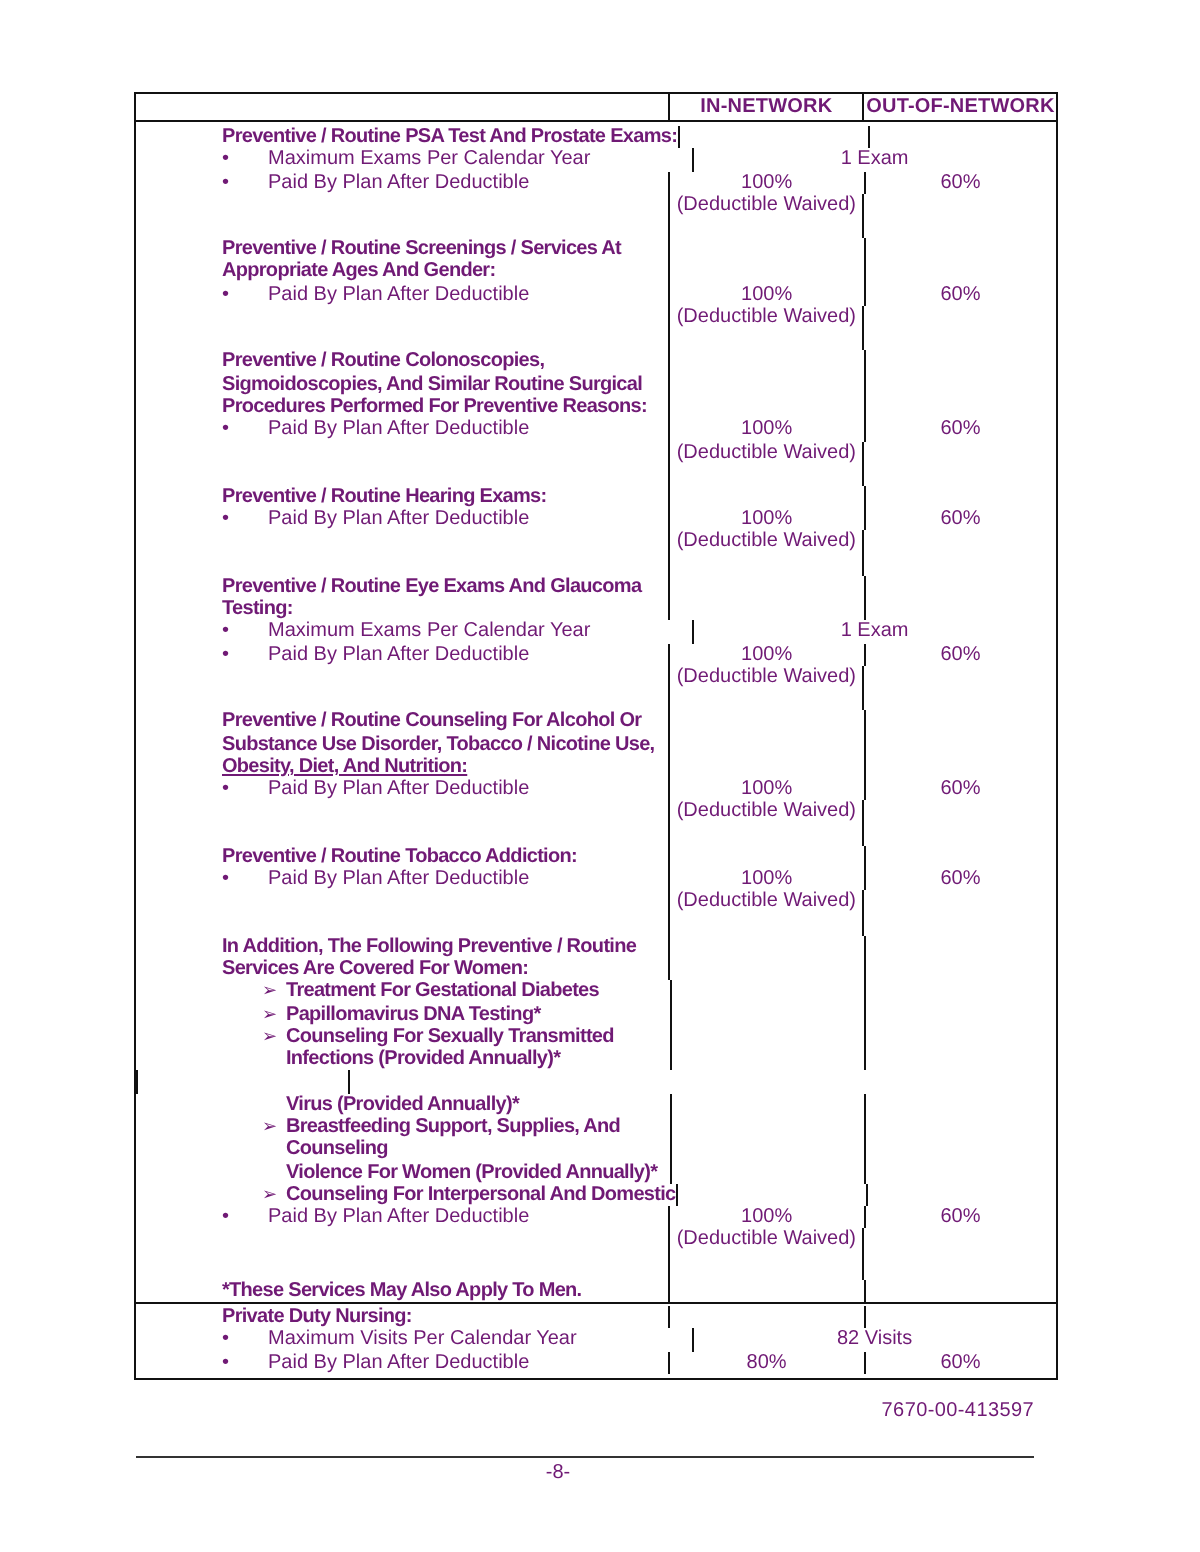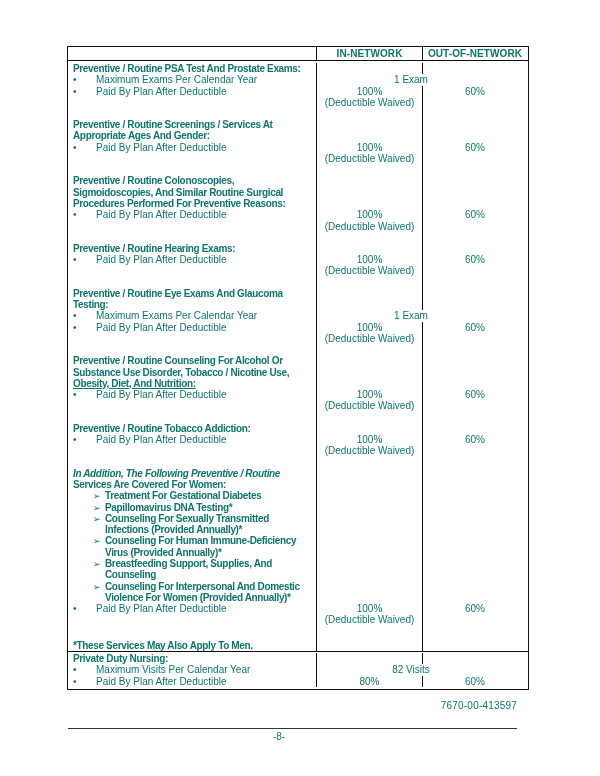--- a/index.html
+++ b/index.html
@@ -1,26 +1,26 @@
 <!DOCTYPE html>
 <html><head>
 <meta charset="utf-8">
 <style>
   html,body{margin:0;padding:0;background:#e8e8e8;}
   .page{
     position:relative;width:600px;height:776px;background:#ffffff;
-    font-family:"Liberation Sans",sans-serif;color:#0f766e;overflow:hidden;
+    font-family:"Liberation Sans",sans-serif;color:#701a75;overflow:hidden;
   }
   .doc-table{
     position:absolute;left:67px;top:46px;width:462px;
     border:1.5px solid #111;box-sizing:border-box;background:#fff;
   }
   .thead{display:flex;height:13px;line-height:13px;border-bottom:1.5px solid #111;}
   .hc{font-weight:bold;font-size:10px;letter-spacing:0.1px;}
-  .c1{width:248px;box-sizing:border-box;white-space:nowrap;overflow:visible;}
+  .c1{width:248px;box-sizing:border-box;white-space:nowrap;overflow:visible;margin-left:38px;}
   .c2{width:106px;box-sizing:border-box;border-left:1.5px solid #111;text-align:center;white-space:nowrap;}
   .c3{width:105px;box-sizing:border-box;border-left:1.5px solid #111;text-align:center;white-space:nowrap;}
   .c23{width:189px;box-sizing:border-box;border-left:1.5px solid #111;text-align:center;white-space:nowrap;}
   .tb{padding-top:2px;}
   .row{display:flex;font-size:10px;line-height:11.3px;}
   .b{font-weight:bold;letter-spacing:-0.35px;}
   .t{padding-left:5px;}
   .li{padding-left:5px;}
   .ar{padding-left:25px;}
   .ar2{padding-left:37px;}
@@ -214,21 +214,21 @@
         <div class="row" style="height: 11.3px;">
           <div class="c1"></div>
           <div class="c2">(Deductible Waived)</div>
           <div class="c3"></div>
         </div>
         <div class="row" style="height: 11px;">
           <div class="c1"></div>
           <div class="c2"></div>
           <div class="c3"></div>
         </div>
-        <div class="row" style="height: 11.3px; font-style: italic;">
+        <div class="row" style="height: 11.3px;">
           <div class="c1 b t"><span>In Addition, The Following Preventive / Routine</span></div>
           <div class="c2"></div>
           <div class="c3"></div>
         </div>
         <div class="row" style="height: 11.3px;">
           <div class="c1 b t"><span>Services Are Covered For Women:</span></div>
           <div class="c2"></div>
           <div class="c3"></div>
         </div>
         <div class="row" style="height: 11.3px;">
@@ -245,46 +245,45 @@
           <div class="c1 ar b"><span class="mk">➢</span><span>Counseling For Sexually Transmitted</span></div>
           <div class="c2"></div>
           <div class="c3"></div>
         </div>
         <div class="row" style="height: 11.3px;">
           <div class="c1 ar2 b"><span>Infections (Provided Annually)*</span></div>
           <div class="c2"></div>
           <div class="c3"></div>
         </div>
         <div class="row" style="height: 11.3px;">
-          <div class="c1 ar b"><span class="mk">➢</span><span>Counseling For Human Immune-Deficiency</span></div>
           <div class="c2"></div>
           <div class="c3"></div>
         </div>
         <div class="row" style="height: 11.3px;">
           <div class="c1 ar2 b"><span>Virus (Provided Annually)*</span></div>
           <div class="c2"></div>
           <div class="c3"></div>
         </div>
         <div class="row" style="height: 11.3px;">
           <div class="c1 ar b"><span class="mk">➢</span><span>Breastfeeding Support, Supplies, And</span></div>
           <div class="c2"></div>
           <div class="c3"></div>
         </div>
         <div class="row" style="height: 11.3px;">
           <div class="c1 ar2 b"><span>Counseling</span></div>
           <div class="c2"></div>
           <div class="c3"></div>
         </div>
         <div class="row" style="height: 11.3px;">
+          <div class="c1 ar2 b"><span>Violence For Women (Provided Annually)*</span></div>
+          <div class="c2"></div>
+          <div class="c3"></div>
+        </div>
+        <div class="row" style="height: 11.3px;">
           <div class="c1 ar b"><span class="mk">➢</span><span>Counseling For Interpersonal And Domestic</span></div>
-          <div class="c2"></div>
-          <div class="c3"></div>
-        </div>
-        <div class="row" style="height: 11.3px;">
-          <div class="c1 ar2 b"><span>Violence For Women (Provided Annually)*</span></div>
           <div class="c2"></div>
           <div class="c3"></div>
         </div>
         <div class="row" style="height: 11.3px;">
           <div class="c1 li"><span class="mk">•</span><span>Paid By Plan After Deductible</span></div>
           <div class="c2">100%</div>
           <div class="c3">60%</div>
         </div>
         <div class="row" style="height: 11.3px;">
           <div class="c1"></div>

